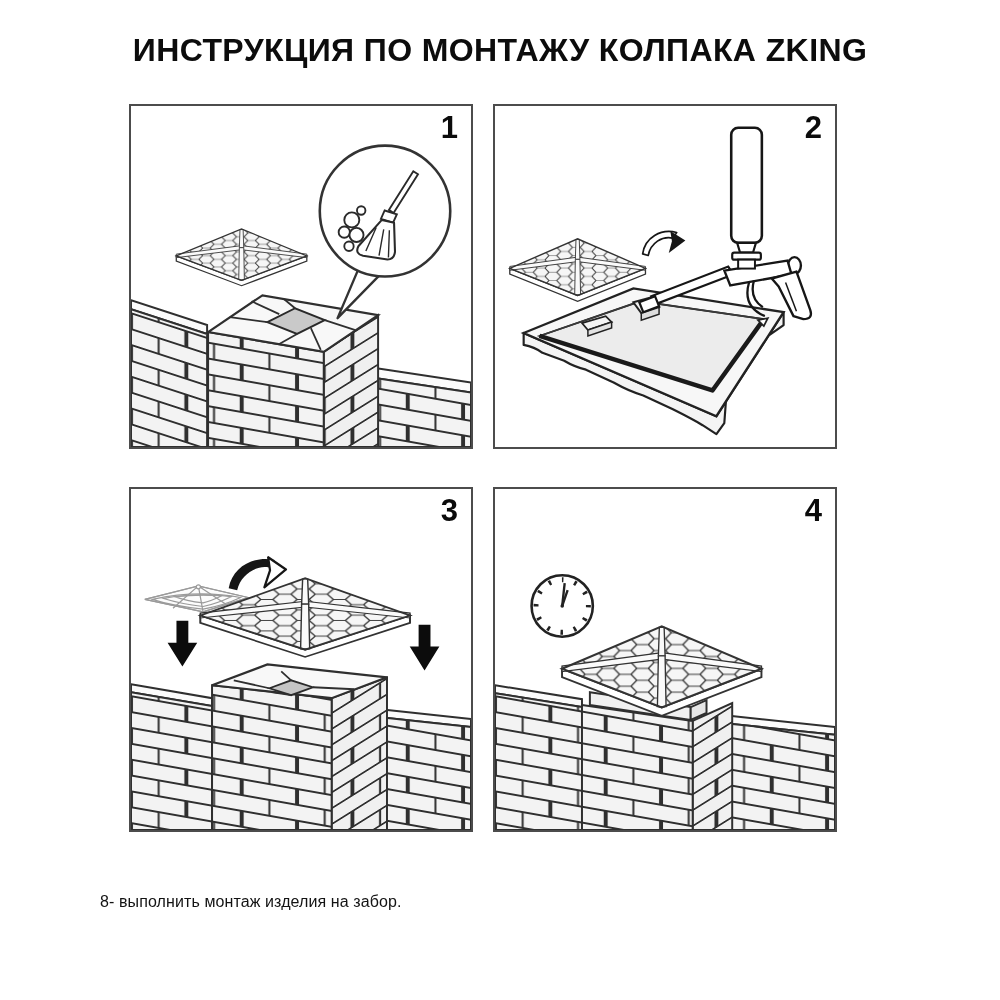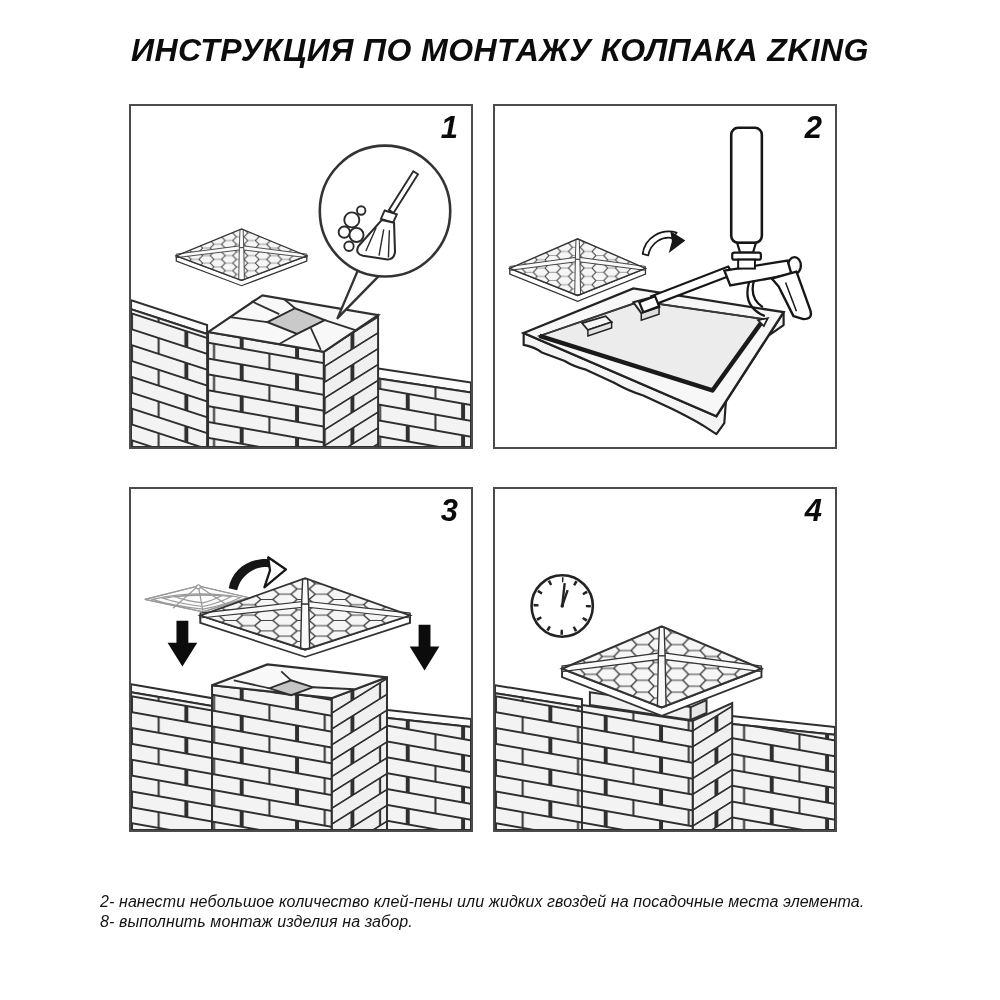--- a/index.html
+++ b/index.html
@@ -1,17 +1,17 @@
 <!DOCTYPE html>
 <html><head>
 <meta charset="utf-8">
 <style>
   html,body{margin:0;padding:0;background:#ffffff;}
   .page{position:relative;width:1000px;height:1000px;background:#ffffff;
-        font-family:"Liberation Sans",sans-serif;overflow:hidden;font-style:italic;}
+        font-family:"Liberation Sans",sans-serif;overflow:hidden;}
   .title{position:absolute;top:32px;left:0;width:100%;text-align:center;margin:0;
          font-size:32px;font-weight:700;letter-spacing:.4px;color:#0c0c0c;white-space:nowrap;}
   .panel{position:absolute;width:344px;height:345px;border:2px solid #4c4c4c;
          background:#fff;box-sizing:border-box;}
   .panel svg{display:block;width:100%;height:100%;}
   .p1{left:129px;top:104px;} .p2{left:493px;top:104px;}
   .p3{left:129px;top:487px;} .p4{left:493px;top:487px;}
   .pnum{position:absolute;top:3px;right:13px;font-size:31px;font-weight:700;color:#0b0b0b;line-height:1.2;}
   .steps{position:absolute;left:100px;top:892px;font-size:16px;line-height:19.5px;
          color:#131313;letter-spacing:.1px;}
@@ -228,17 +228,16 @@
         <use href="#sym-cap" transform="translate(62,133) scale(0.97,0.93)"></use>
       </g>
       <g>
         <use href="#sym-clock" transform="translate(68,118)"></use>
       </g>
     </svg>
     <div class="pnum">4</div>
   </div>
 
   <div class="steps">
-    <div class="step">2- нанести небольшое количество клей-пены или жидких гвоздей на посадочные места элемента.</div>
     <div class="step">8- выполнить монтаж изделия на забор.</div>
   </div>
 
 </div>
 
 </body></html>

